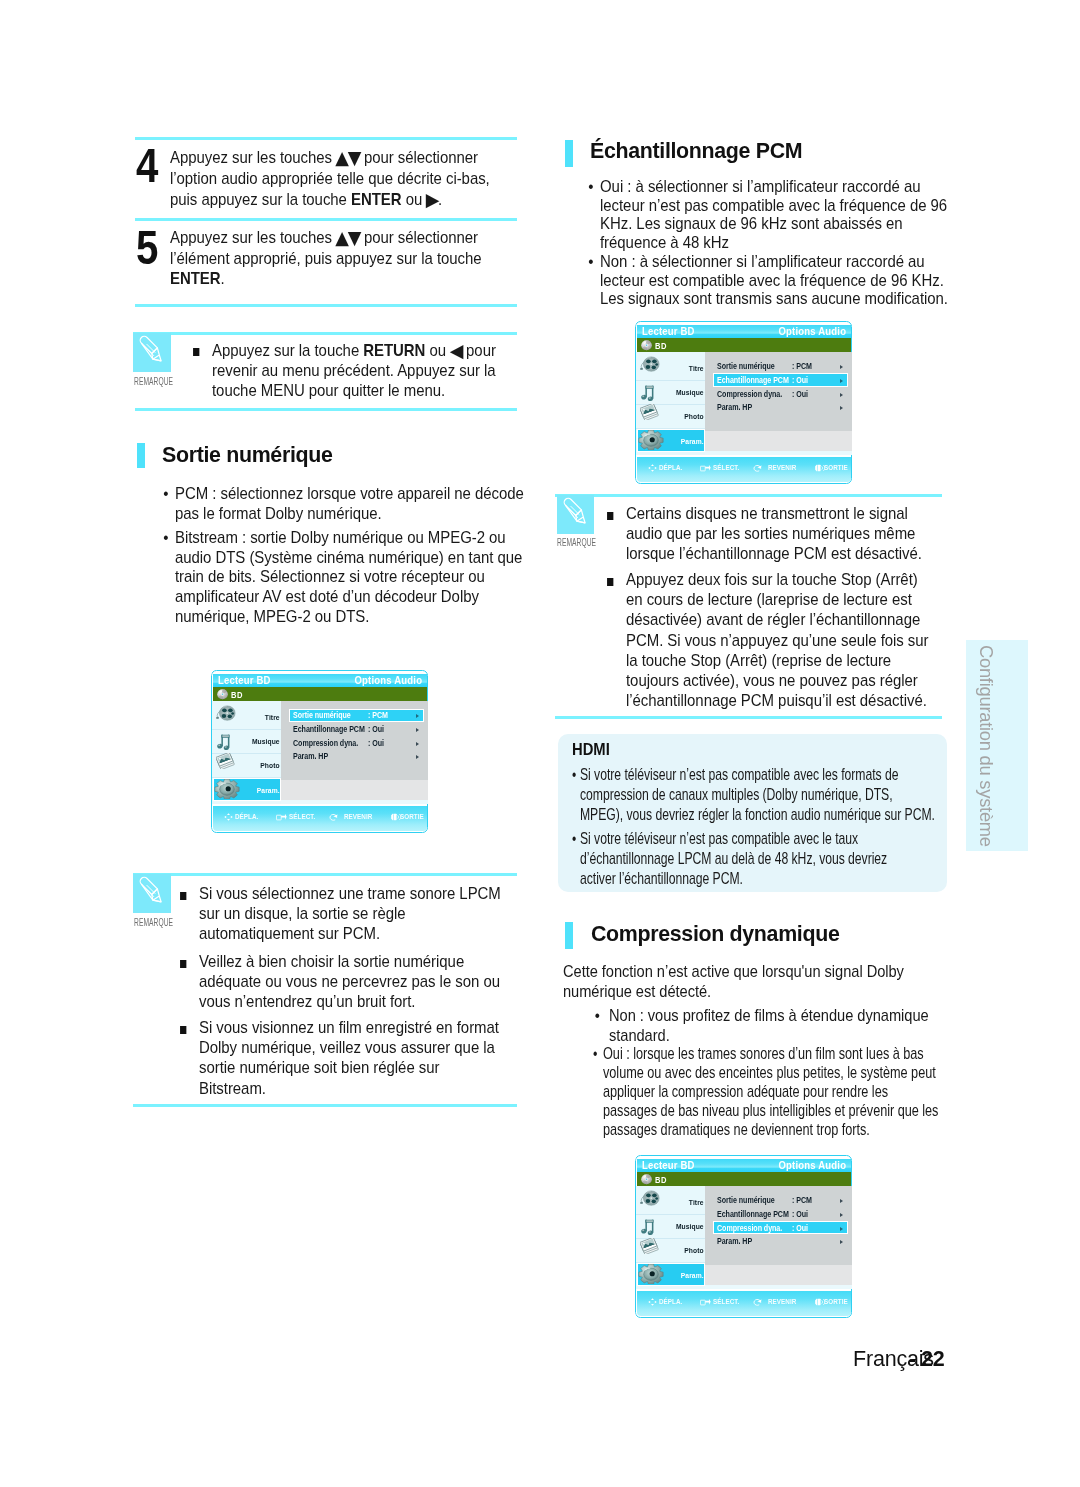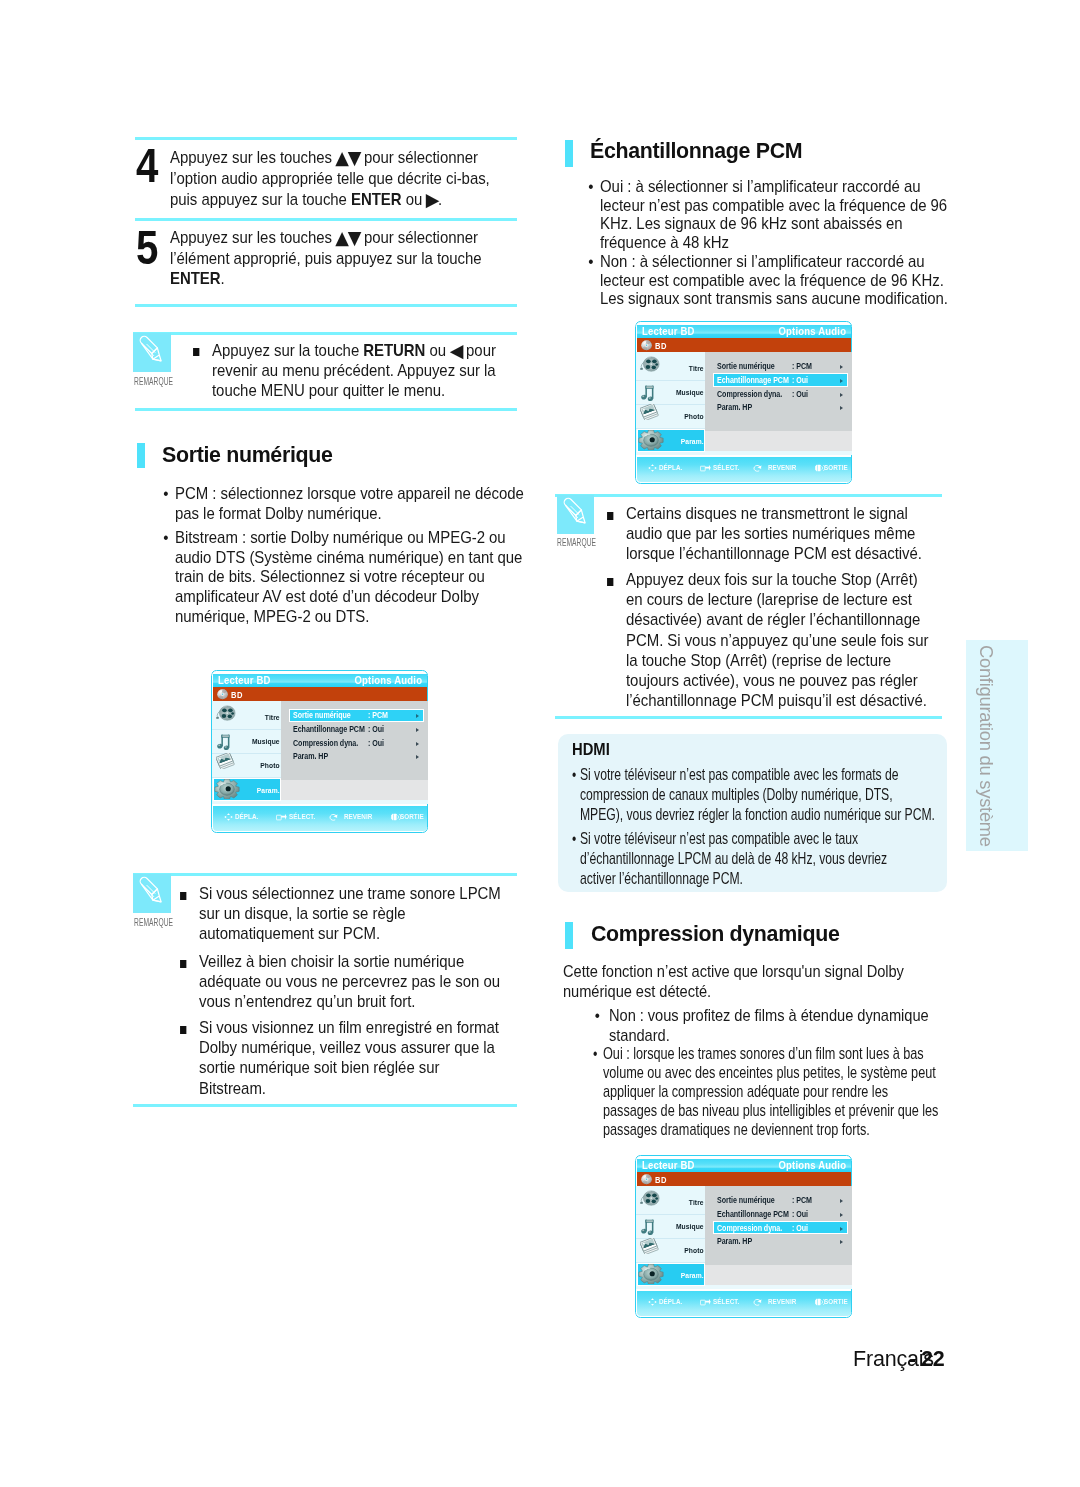--- a/index.html
+++ b/index.html
@@ -49,21 +49,21 @@
 
   
   .footer{position:absolute;font-size:21.5px;color:#111;letter-spacing:-0.2px;}
 
   
   .osd{position:absolute;border-radius:7px;overflow:hidden;background:#ffffff;}
   .osd-title{position:absolute;left:0;right:0;top:0;
              background:linear-gradient(#40d9f8 0%,#58e0f9 38%,#7eeafb 62%,#3ad8f8 72%,#2ad2f7 100%);}
   .osd-t-left{position:absolute;color:#fff;font-weight:bold;transform:scaleX(0.90);transform-origin:left top;white-space:nowrap;}
   .osd-t-right{position:absolute;color:#fff;font-weight:bold;transform:scaleX(0.90);transform-origin:right top;white-space:nowrap;}
-  .osd-bd{position:absolute;left:0;right:0;background:#c2410c;}
+  .osd-bd{position:absolute;left:0;right:0;background:#4d7c0f;}
   .osd-bd span{position:absolute;color:#fff;font-weight:bold;transform:scaleX(0.88);transform-origin:left top;white-space:nowrap;}
   .osd-main{position:absolute;background:#eaf9fd;}
   .osd-side{position:absolute;left:0;top:0;bottom:0;background:#e7f8fc;}
   .osd-sel{position:absolute;background:#27ccf2;}
   .osd-sitem{position:absolute;font-weight:bold;color:#123;text-align:right;transform:scaleX(0.86);transform-origin:right top;white-space:nowrap;}
   .osd-panel{position:absolute;background:#cfd3d4;}
   .osd-panel-bottom{position:absolute;background:#e4e5e6;}
   .osd-row-name{position:absolute;font-weight:bold;color:#15202a;transform:scaleX(0.868);transform-origin:left top;white-space:nowrap;}
   .osd-row-val{position:absolute;font-weight:bold;color:#15202a;transform:scaleX(0.868);transform-origin:left top;white-space:nowrap;}
   .osd-hl{position:absolute;background:#2ed2f6;box-shadow:0 0 0 1px #fff;}

